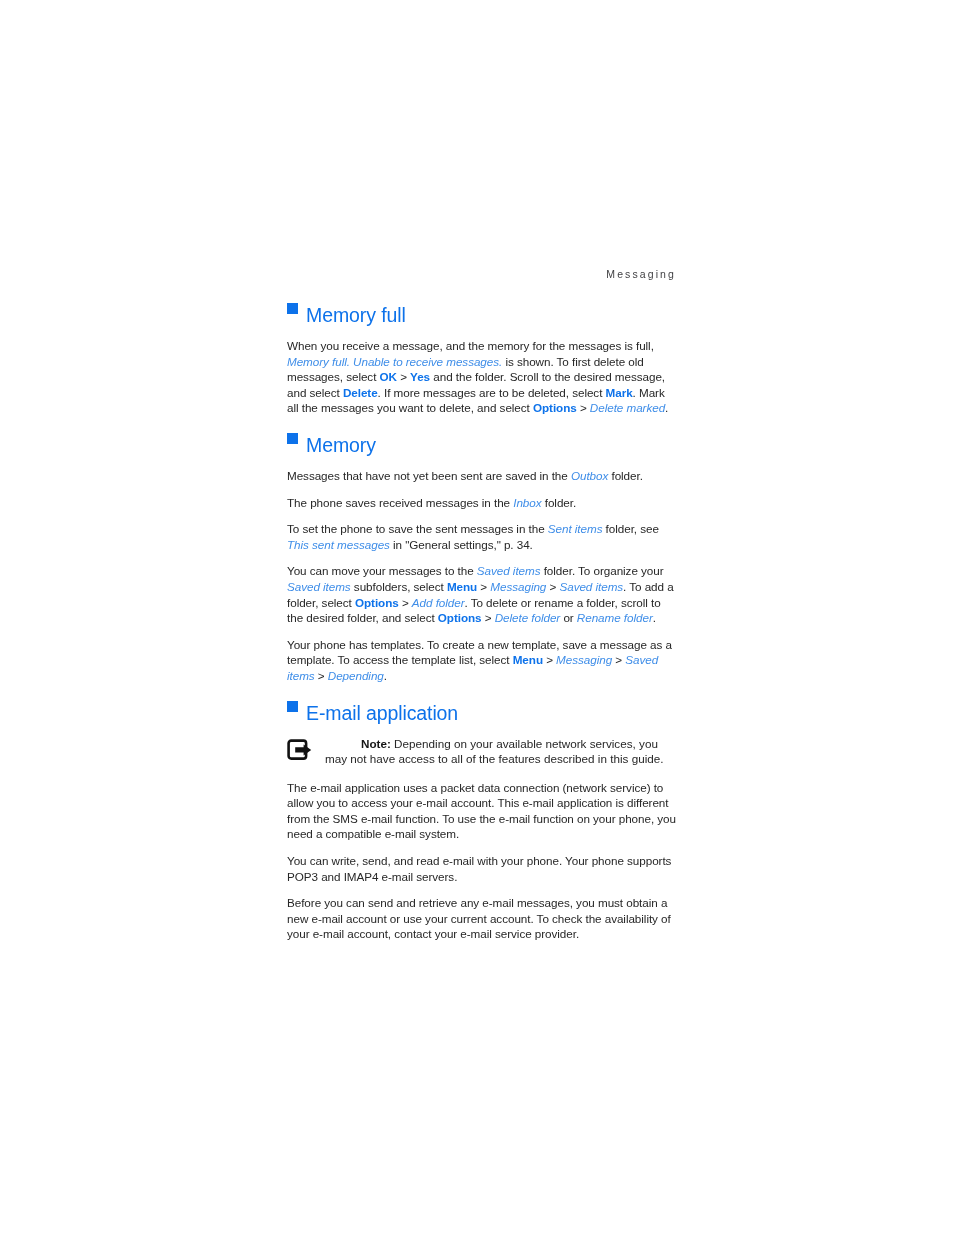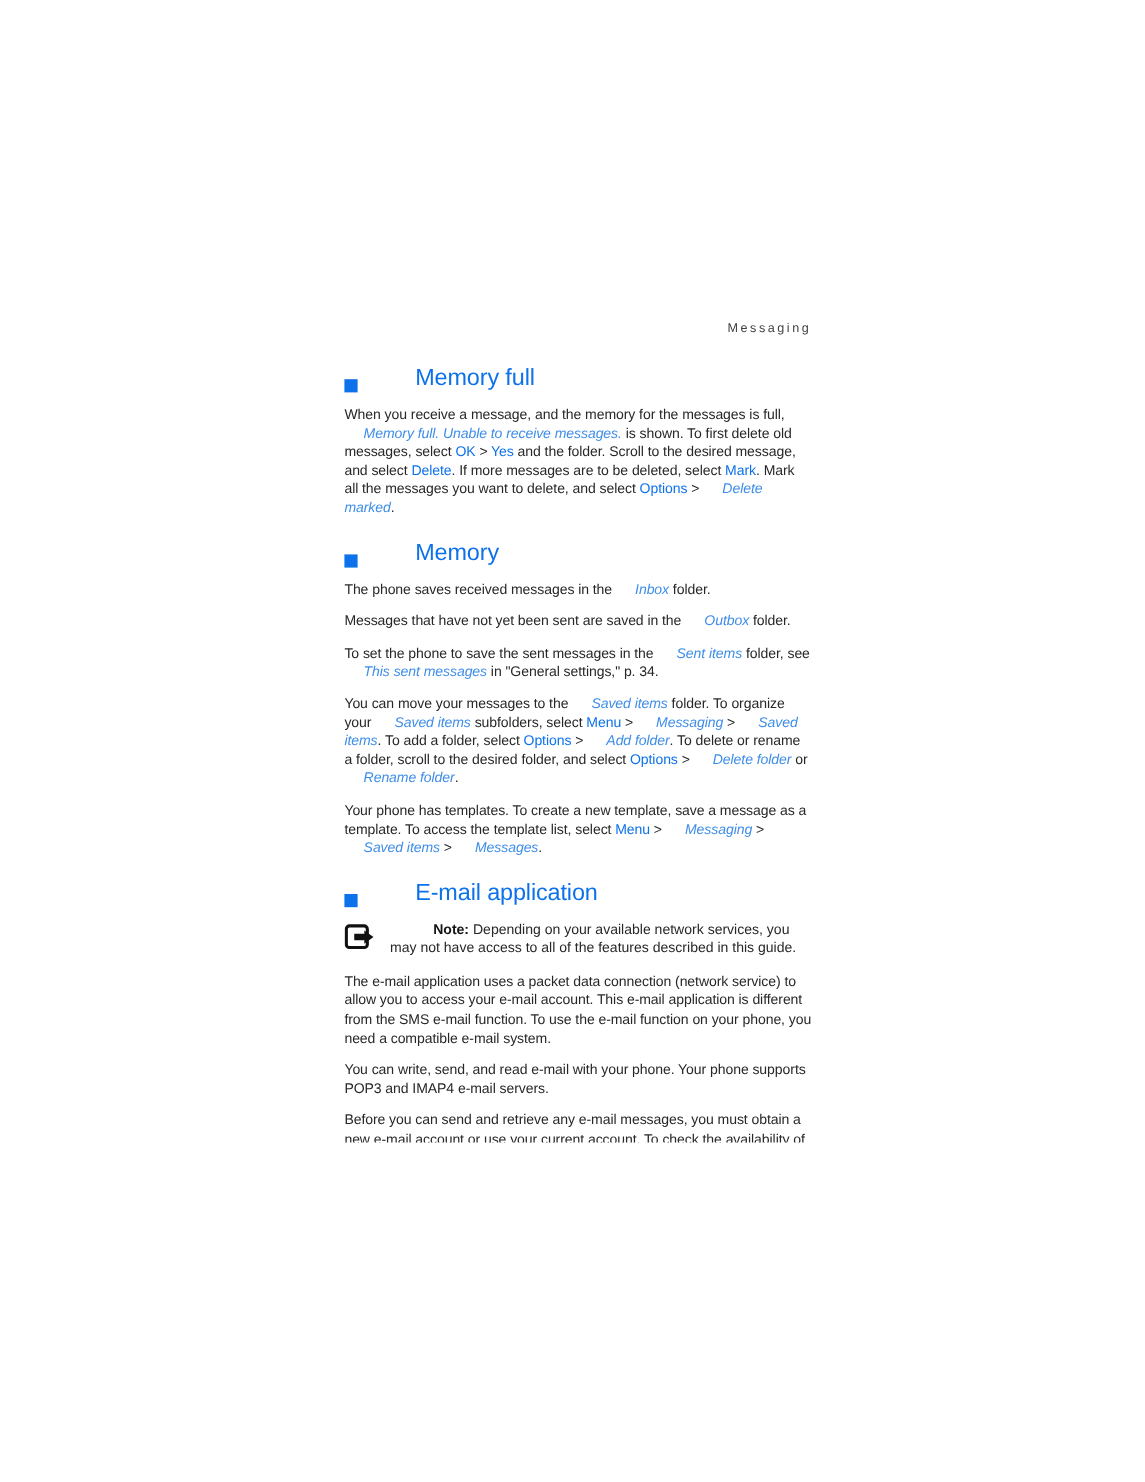--- a/index.html
+++ b/index.html
@@ -37,28 +37,27 @@
     color: #3f3f42;
     font-weight: 400;
     margin: 0 0 22px 0;
     height: 13px;
     line-height: 13px;
   }
 
   
   .section-heading {
     display: flex;
-    align-items: flex-end;
+    align-items: flex-start;
     margin: 0 0 11px 0;
     color: #0d72ea;
     font-size: 19.5px;
     font-weight: 400;
     line-height: 24px;
     letter-spacing: -0.1px;
-    gap: 40px;
   }
   .heading-bullet {
     display: inline-block;
     width: 11px;
     height: 11px;
     background: #0d72ea;
     margin-right: 8px;
     flex: 0 0 auto;
     position: relative;
     top: 0px;
@@ -72,26 +71,25 @@
     line-height: 15.6px;
     color: #272727;
     text-align: left;
     letter-spacing: -0.06px;
   }
   p.body:last-child { margin-bottom: 0; }
 
   
   .ui {            
     color: #0d72ea;
-    font-weight: 400;
+    font-weight: 700;
   }
   .em {            
     color: #3e8de8;
     font-style: italic;
-    margin-left: 16px;
   }
   .gt {            
     color: #272727;
   }
 
   
   .note-block {
     position: relative;
     margin: 0 0 13px 0;
     padding-left: 38px;
@@ -145,30 +143,30 @@
 
     <p class="body"><span>When you receive a message, and the memory for the messages is full, </span><span class="em">Memory full. Unable to receive messages.</span><span> is shown. To first delete old messages, select </span><span class="ui">OK</span><span class="gt"> &gt; </span><span class="ui">Yes</span><span> and the folder. Scroll to the desired message, and select </span><span class="ui">Delete</span><span>. If more messages are to be deleted, select </span><span class="ui">Mark</span><span>. Mark all the messages you want to delete, and select </span><span class="ui">Options</span><span class="gt"> &gt; </span><span class="em">Delete marked</span><span>.</span></p>
 
     <div class="spacer-sm"></div>
 
     <h2 class="section-heading">
       <span class="heading-bullet"></span>
       <span class="heading-text">Memory</span>
     </h2>
 
+    <p class="body"><span>Messages that have not yet been sent are saved in the </span><span class="em">Outbox</span><span> folder.</span></p>
+
     <p class="body"><span>The phone saves received messages in the </span><span class="em">Inbox</span><span> folder.</span></p>
-
-    <p class="body"><span>Messages that have not yet been sent are saved in the </span><span class="em">Outbox</span><span> folder.</span></p>
 
     <p class="body"><span>To set the phone to save the sent messages in the </span><span class="em">Sent items</span><span> folder, see </span><span class="em">This sent messages</span><span> in "General settings," p. 34.</span></p>
 
 
     <p class="body"><span>You can move your messages to the </span><span class="em">Saved items</span><span> folder. To organize your </span><span class="em">Saved items</span><span> subfolders, select </span><span class="ui">Menu</span><span class="gt"> &gt; </span><span class="em">Messaging</span><span class="gt"> &gt; </span><span class="em">Saved items</span><span>. To add a folder, select </span><span class="ui">Options</span><span class="gt"> &gt; </span><span class="em">Add folder</span><span>. To delete or rename a folder, scroll to the desired folder, and select </span><span class="ui">Options</span><span class="gt"> &gt; </span><span class="em">Delete folder</span><span> or </span><span class="em">Rename folder</span><span>.</span></p>
 
-    <p class="body"><span>Your phone has templates. To create a new template, save a message as a template. To access the template list, select </span><span class="ui">Menu</span><span class="gt"> &gt; </span><span class="em">Messaging</span><span class="gt"> &gt; </span><span class="em">Saved items</span><span class="gt"> &gt; </span><span class="em">Messages</span><span>.</span></p>
+    <p class="body"><span>Your phone has templates. To create a new template, save a message as a template. To access the template list, select </span><span class="ui">Menu</span><span class="gt"> &gt; </span><span class="em">Messaging</span><span class="gt"> &gt; </span><span class="em">Saved items</span><span class="gt"> &gt; </span><span class="em">Depending</span><span>.</span></p>
 
     <div class="spacer-sm"></div>
 
     <h2 class="section-heading">
       <span class="heading-bullet"></span>
       <span class="heading-text">E-mail application</span>
     </h2>
 
     <div class="note-block">
       <span class="note-icon">

